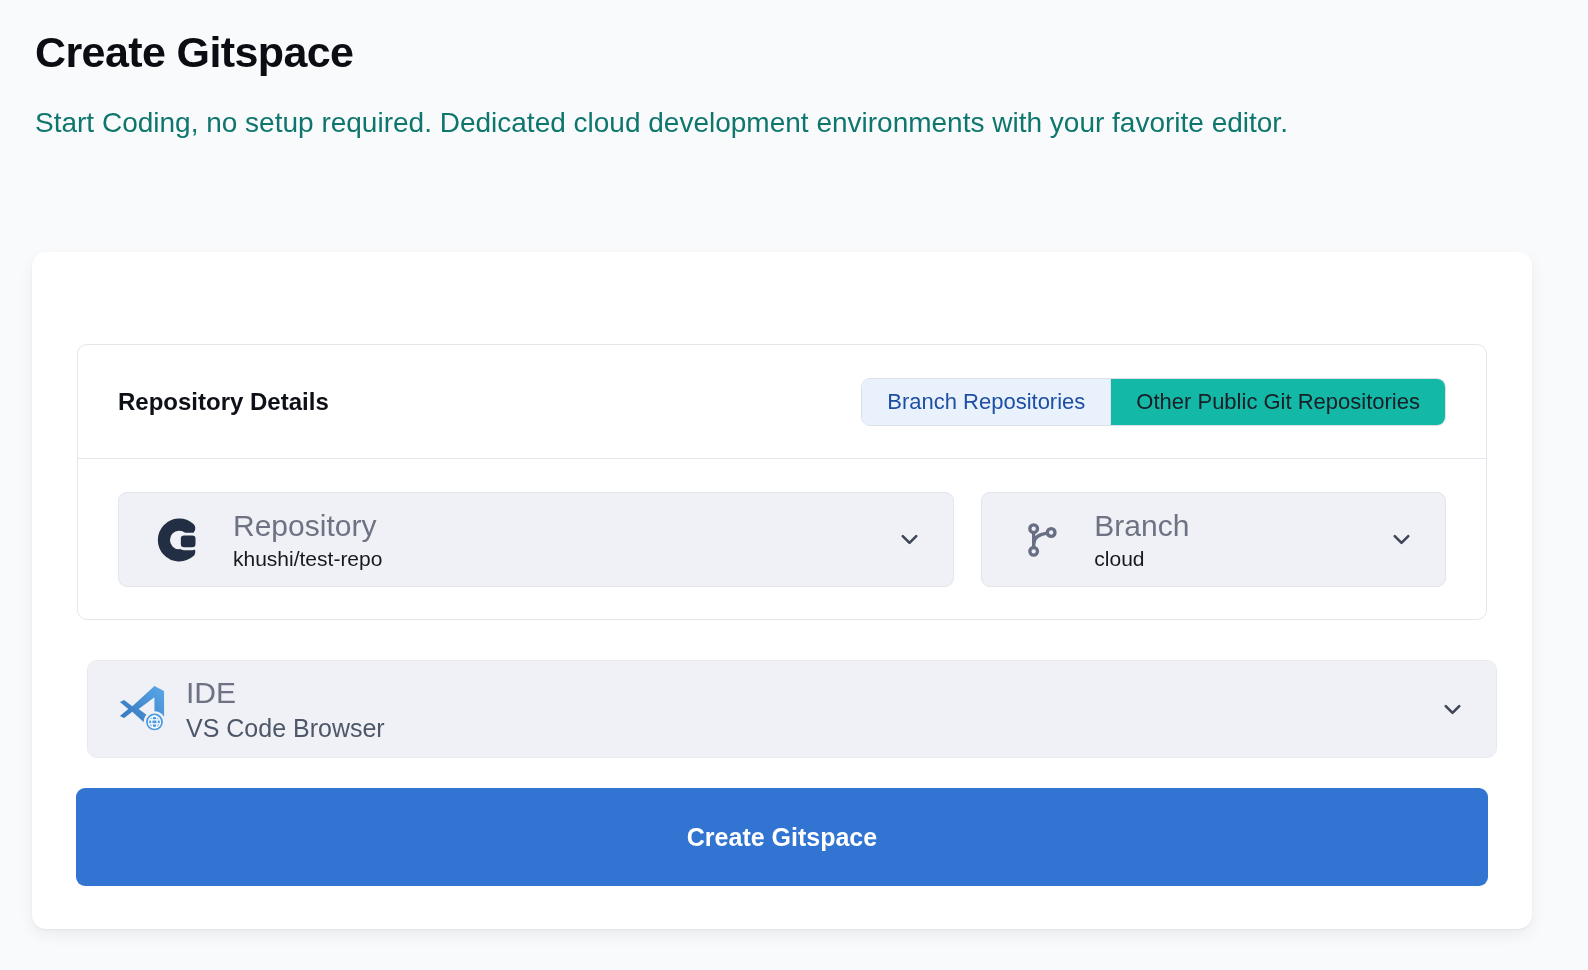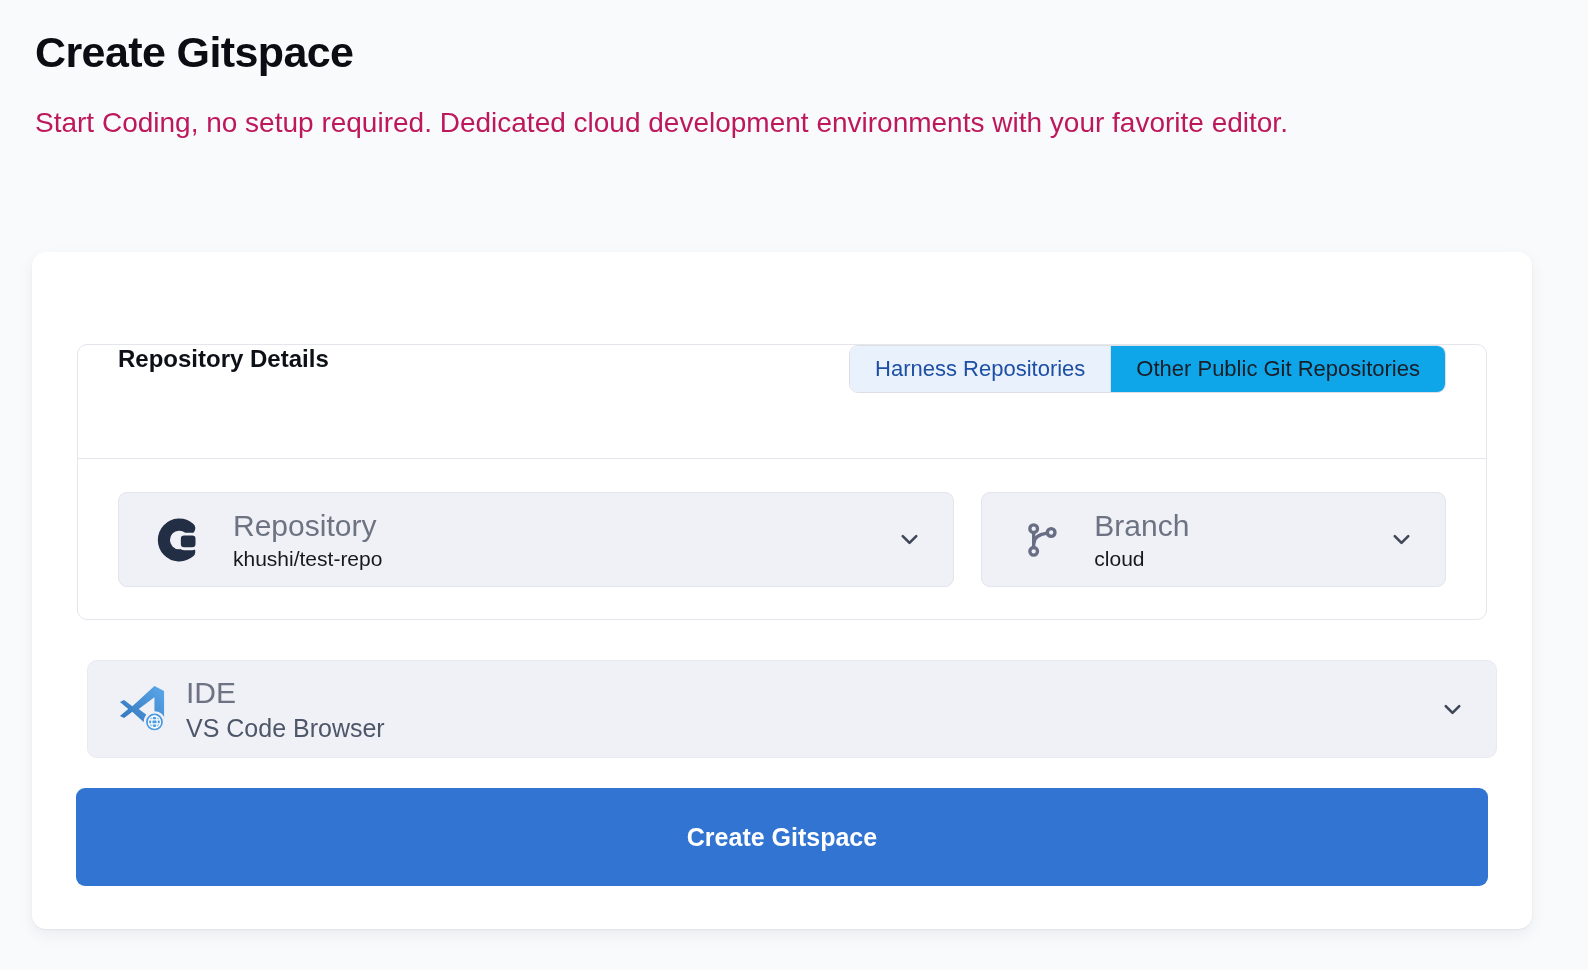--- a/index.html
+++ b/index.html
@@ -9,44 +9,44 @@
     background:#f8fafc; overflow:hidden;
     font-family:"Liberation Sans","DejaVu Sans",sans-serif;
     color:#16191f;
   }
   .page-title {
     position:absolute; left:35px; top:28px;
     font-size:43px; font-weight:800; letter-spacing:-0.6px; color:#0b0d12;
   }
   .page-subtitle {
     position:absolute; left:35px; top:103px; width:1430px;
-    font-size:28px; line-height:40px; color:#be185d; font-weight:400;
+    font-size:28px; line-height:40px; color:#0f766e; font-weight:400;
   }
   .card {
     position:absolute; left:32px; top:252px; width:1500px; height:677px;
     background:#ffffff; border-radius:14px;
     box-shadow:0 1px 2px rgba(16,24,40,.05), 0 6px 16px rgba(16,24,40,.06);
   }
   .panel {
     position:absolute; left:45px; top:92px; width:1410px; height:276px;
     border:1.5px solid #e4e6ec; border-radius:10px; background:#fff;
   }
   .panel-header {
     height:114px; padding:0 40px;
-    display:flex; align-items:flex-start; justify-content:space-between;
+    display:flex; align-items:center; justify-content:space-between;
     border-bottom:1.5px solid #e4e6ec;
   }
   .panel-heading { font-size:24px; font-weight:700; color:#0d1016; }
   .tabs {
     display:flex; align-items:stretch; height:48px;
     border:1.5px solid #dcdfe6; border-radius:9px; overflow:hidden; background:#fff;
   }
   .tab {
     display:flex; align-items:center; padding:0 25px;
-    font-size:22px; color:#191d26; background:#0ea5e9; cursor:pointer; white-space:nowrap;
+    font-size:22px; color:#191d26; background:#14b8a6; cursor:pointer; white-space:nowrap;
   }
   .tab + .tab { border-left:1.5px solid #dcdfe6; }
   .tab.active { background:#e9f1fc; color:#1d4fa5; }
   .panel-body { display:flex; gap:27px; padding:33px 40px 0 40px; }
   .select {
     display:flex; align-items:center;
     background:#f0f1f6; border:1.5px solid #e3e5ec; border-radius:9px;
     height:95px; padding:0 30px 0 38px; cursor:pointer;
   }
   .select-repo { width:837px; }
@@ -77,21 +77,21 @@
 
   <div class="page-title">Create Gitspace</div>
   <div class="page-subtitle">Start Coding, no setup required. Dedicated cloud development environments with your favorite editor.</div>
 
   <div class="card">
 
     <div class="panel">
       <div class="panel-header">
         <div class="panel-heading">Repository Details</div>
         <div class="tabs">
-          <div class="tab active">Harness Repositories</div>
+          <div class="tab active">Branch Repositories</div>
           <div class="tab">Other Public Git Repositories</div>
         </div>
       </div>
 
       <div class="panel-body">
 
         <div class="select select-repo">
           <span class="sel-icon">
             <svg width="44" height="44" viewBox="0 0 24 24">
               <path d="M17.6 5.6 A8.4 8.4 0 1 0 17.6 18.4" fill="none" stroke="#222e44" stroke-width="6.6" stroke-linecap="round"></path>

